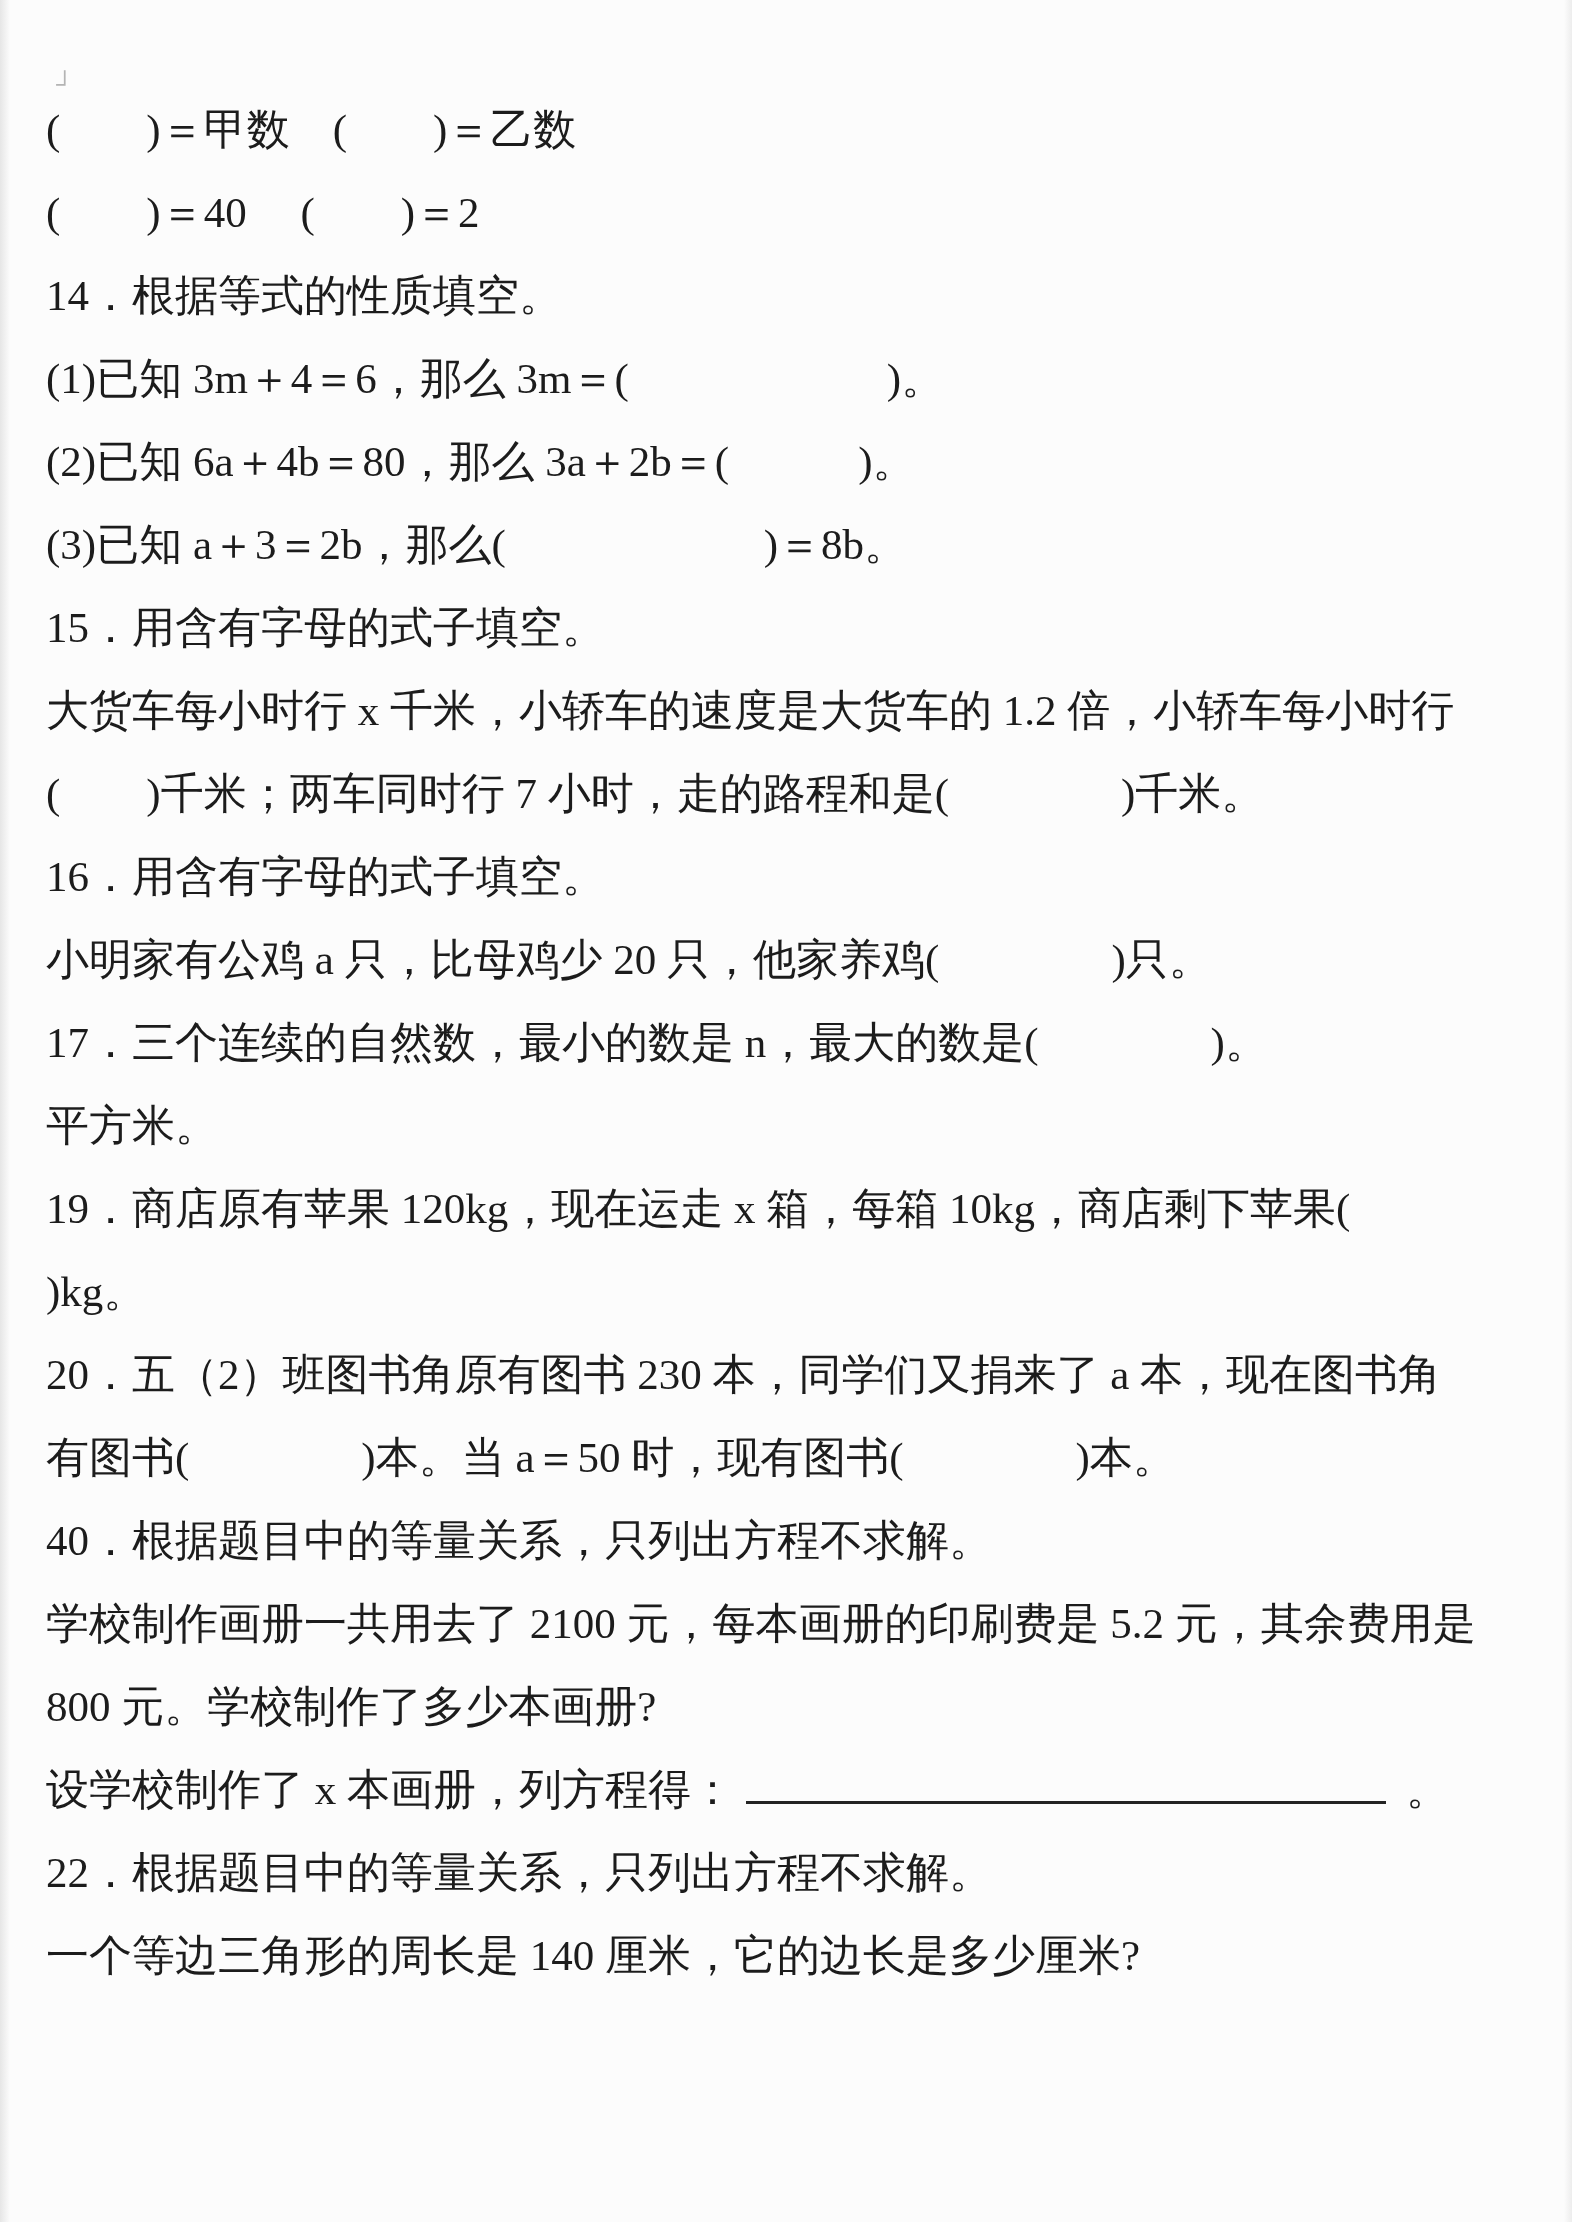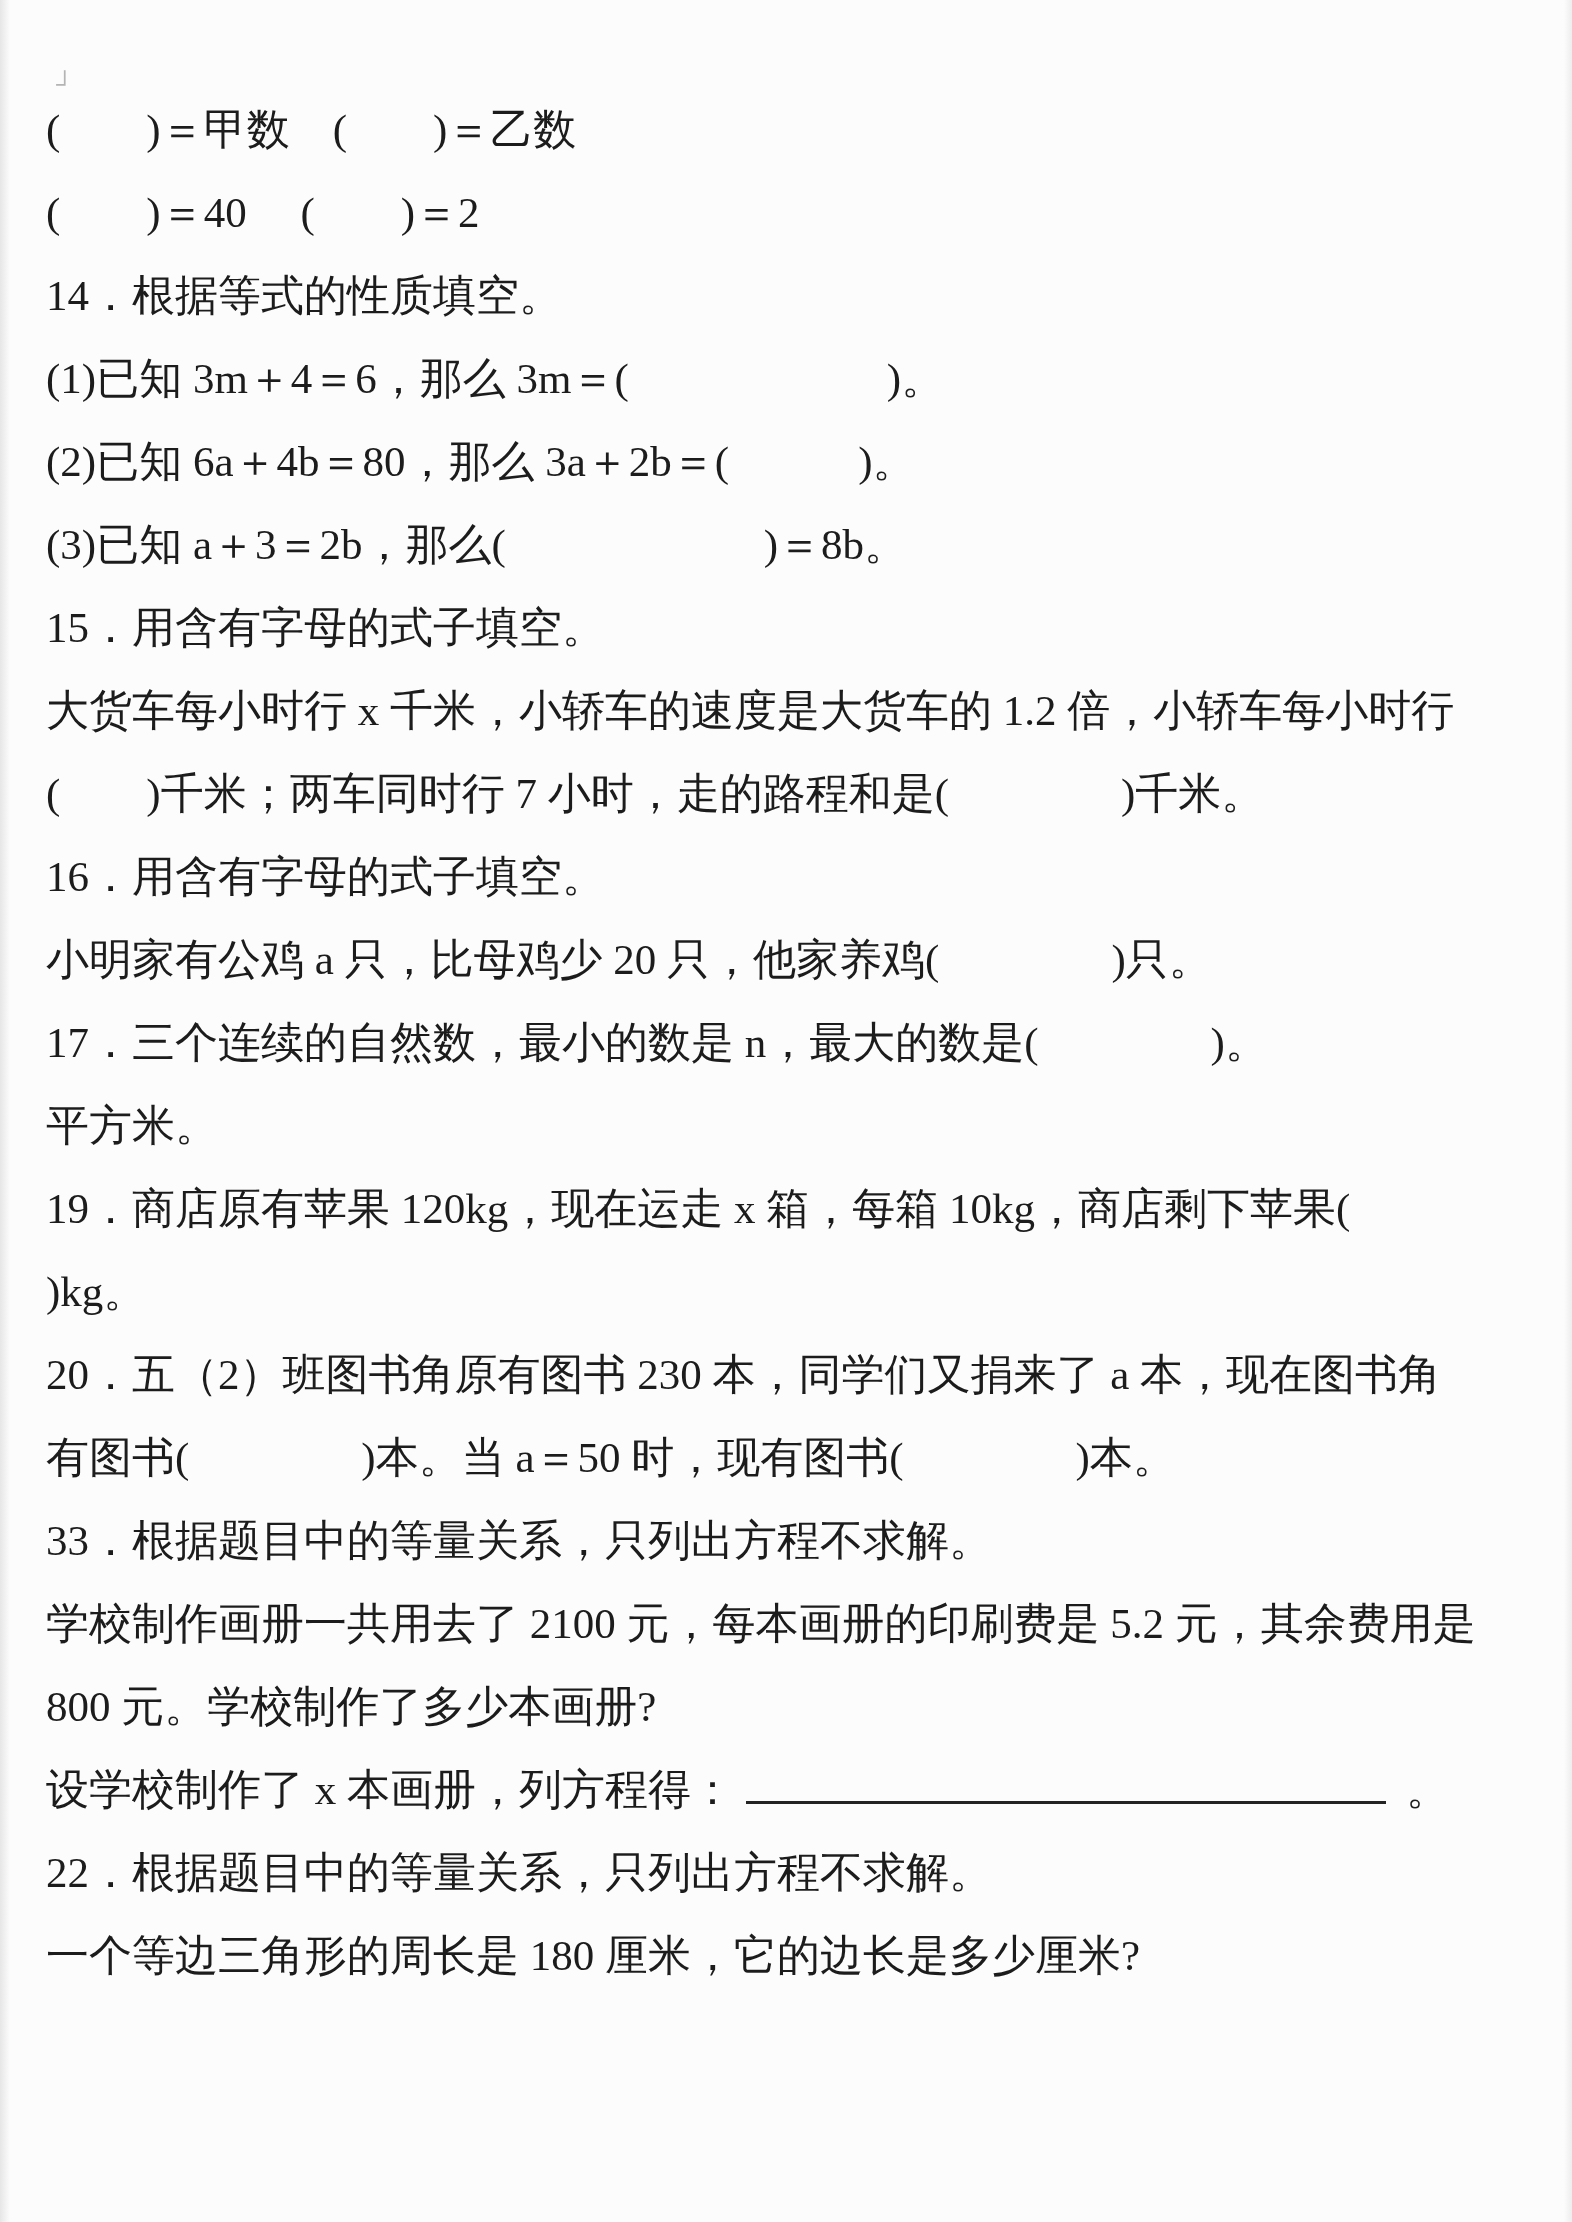--- a/index.html
+++ b/index.html
@@ -72,21 +72,21 @@
   <div class="line">大货车每小时行 x 千米，小轿车的速度是大货车的 1.2 倍，小轿车每小时行</div>
   <div class="line">(　　)千米；两车同时行 7 小时，走的路程和是(　　　　)千米。</div>
   <div class="line">16．用含有字母的式子填空。</div>
   <div class="line">小明家有公鸡 a 只，比母鸡少 20 只，他家养鸡(　　　　)只。</div>
   <div class="line">17．三个连续的自然数，最小的数是 n，最大的数是(　　　　)。</div>
   <div class="line">平方米。</div>
   <div class="line">19．商店原有苹果 120kg，现在运走 x 箱，每箱 10kg，商店剩下苹果(</div>
   <div class="line">)kg。</div>
   <div class="line">20．五（2）班图书角原有图书 230 本，同学们又捐来了 a 本，现在图书角</div>
   <div class="line">有图书(　　　　)本。当 a＝50 时，现有图书(　　　　)本。</div>
-  <div class="line">33．根据题目中的等量关系，只列出方程不求解。</div>
+  <div class="line">40．根据题目中的等量关系，只列出方程不求解。</div>
   <div class="line">学校制作画册一共用去了 2100 元，每本画册的印刷费是 5.2 元，其余费用是</div>
   <div class="line">800 元。学校制作了多少本画册?</div>
 
   <div class="line"><span>设学校制作了 x 本画册，列方程得：</span><span class="blank"></span><span>。</span></div>
 
   <div class="line">22．根据题目中的等量关系，只列出方程不求解。</div>
-  <div class="line">一个等边三角形的周长是 180 厘米，它的边长是多少厘米?</div>
+  <div class="line">一个等边三角形的周长是 140 厘米，它的边长是多少厘米?</div>
 </div>
 
 </body></html>

